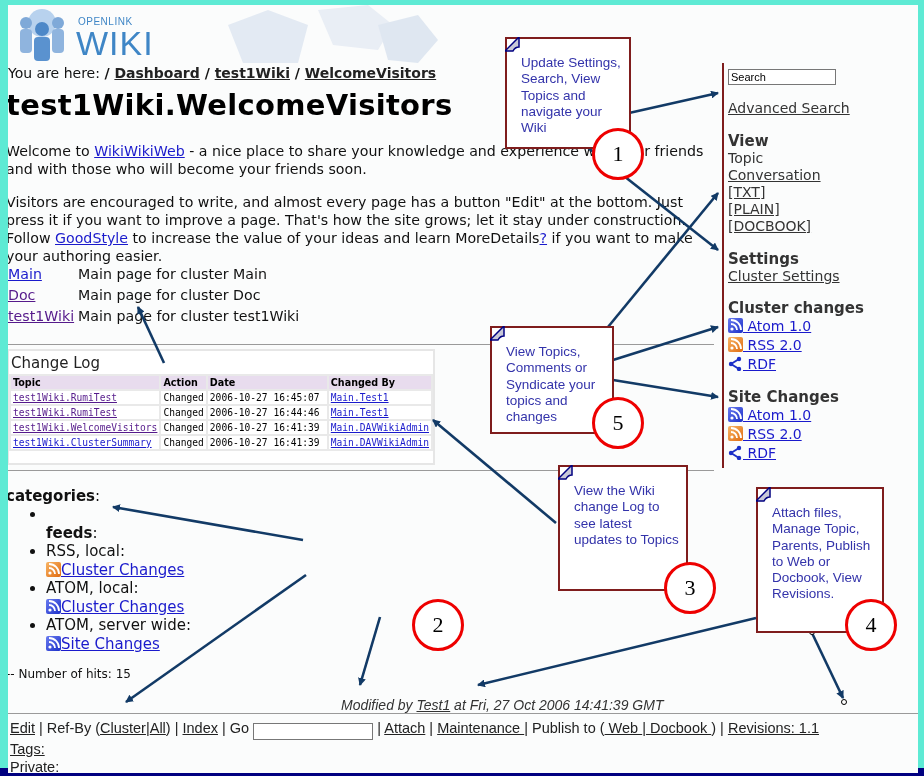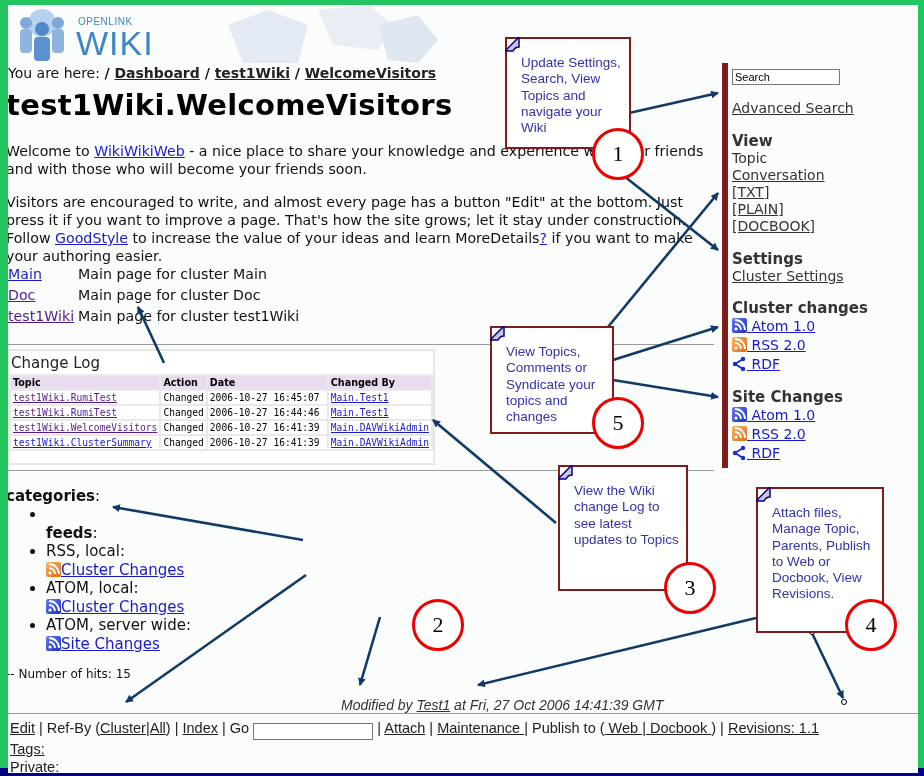--- a/index.html
+++ b/index.html
@@ -1,17 +1,17 @@
 <!DOCTYPE html>
 <html><head>
 <meta charset="utf-8">
 <style>
   html, body { margin:0; padding:0; }
   body { width:924px; height:776px; overflow:hidden; background:#000080; font-family:"DejaVu Sans", sans-serif; }
-  #frame { position:absolute; left:0; top:0; width:924px; height:768px; background:#22c55e; }
+  #frame { position:absolute; left:0; top:0; width:924px; height:768px; background:#5eead4; }
   #page { position:absolute; left:8px; top:5px; width:910px; height:768px; background:#fbfcfc; overflow:hidden; }
   a { color:#1a1acc; }
   a.visited { color:#551a8b; }
 
   
   #logo { position:absolute; left:4px; top:0px; width:140px; height:56px; }
   #logo .name1 { position:absolute; left:66px; top:11px; font-family:"Liberation Sans", sans-serif; font-size:10px; color:#3f86c6; letter-spacing:0.5px; }
   #logo .name2 { position:absolute; left:64px; top:19px; font-family:"Liberation Sans", sans-serif; font-size:34px; color:#3f86c6; letter-spacing:1px; }
   #hexbg { position:absolute; left:200px; top:0; width:380px; height:60px; }
 
@@ -27,21 +27,21 @@
   .hr { position:absolute; height:1px; background:#9a9a9a; }
 
   
   #changelog { position:absolute; left:-1px; top:344px; width:424px; height:112px; border:2px solid #e6e6e6; background:#fff; }
   #changelog .cap { font-size:15px; color:#222; padding:3px 2px 2px 2px; }
   #changelog table { border-collapse:separate; border-spacing:2px; font-family:"DejaVu Sans Mono", monospace; font-size:9.6px; margin-left:0px; background:#e9e9e9; }
   #changelog th { background:#e8dcee; text-align:left; font-family:"DejaVu Sans", sans-serif; font-size:9.6px; padding:1px 2px; }
   #changelog td { background:#fff; padding:1px 2px; white-space:nowrap; }
 
   
-  #sidebar { position:absolute; left:714px; top:58px; width:190px; height:405px; border-left:6px solid #7f1d1d; padding-left:4px; font-size:14px; color:#333; }
+  #sidebar { position:absolute; left:714px; top:58px; width:190px; height:405px; border-left:2px solid #7f1d1d; padding-left:4px; font-size:14px; color:#333; }
   #sidebar .sv { line-height:17px; }
   #sidebar h4 { margin:0; font-size:15px; font-weight:bold; color:#333; line-height:18px; }
   #sidebar a { color:#333; }
   #sidebar .feed a { color:#1a1acc; }
   #search { position:absolute; left:4px; top:6px; width:102px; height:14px; border:1px solid #777; font-size:11px; font-family:"Liberation Sans", sans-serif; padding:0 2px; box-sizing:content-box; background:#fff; }
   .ico { display:inline-block; width:15px; height:15px; border-radius:2px; vertical-align:-2px; position:relative; }
   .ico.atom { background:linear-gradient(135deg,#6a7cf0,#1b2fc8); }
   .ico.rss { background:linear-gradient(135deg,#f8b566,#e06b10); }
   .ico.rdf { background:transparent; }
   .ico svg { position:absolute; left:0; top:0; }

